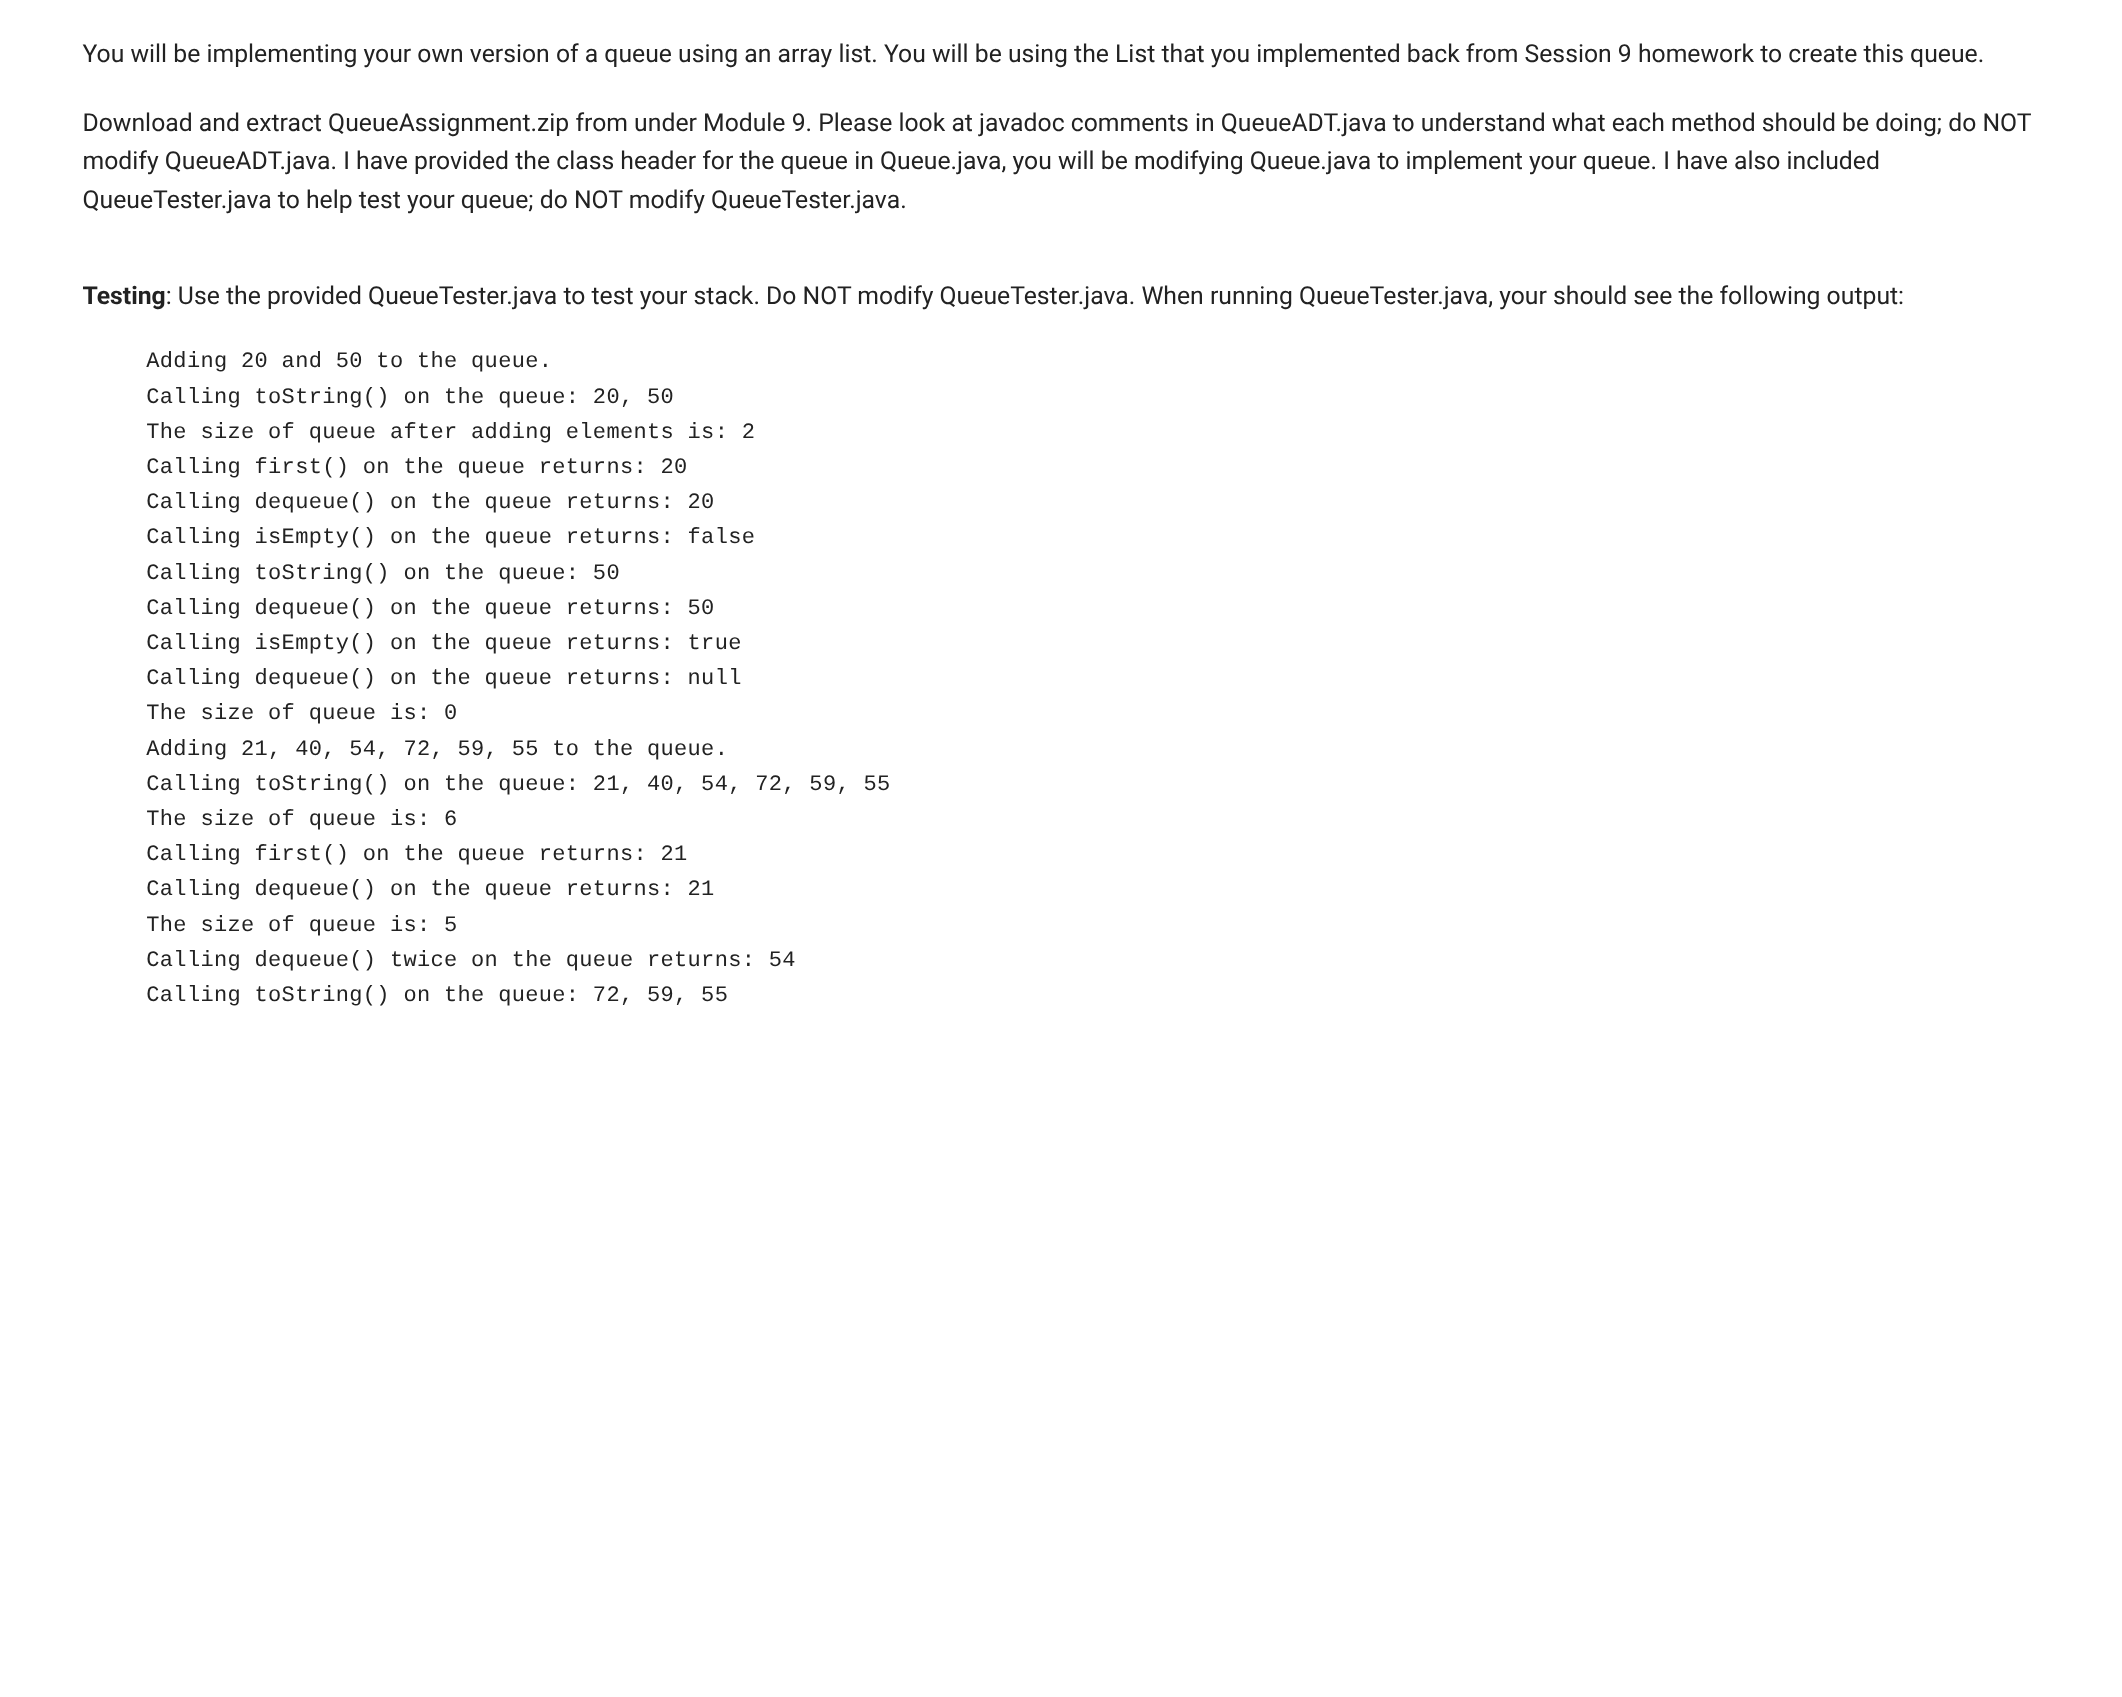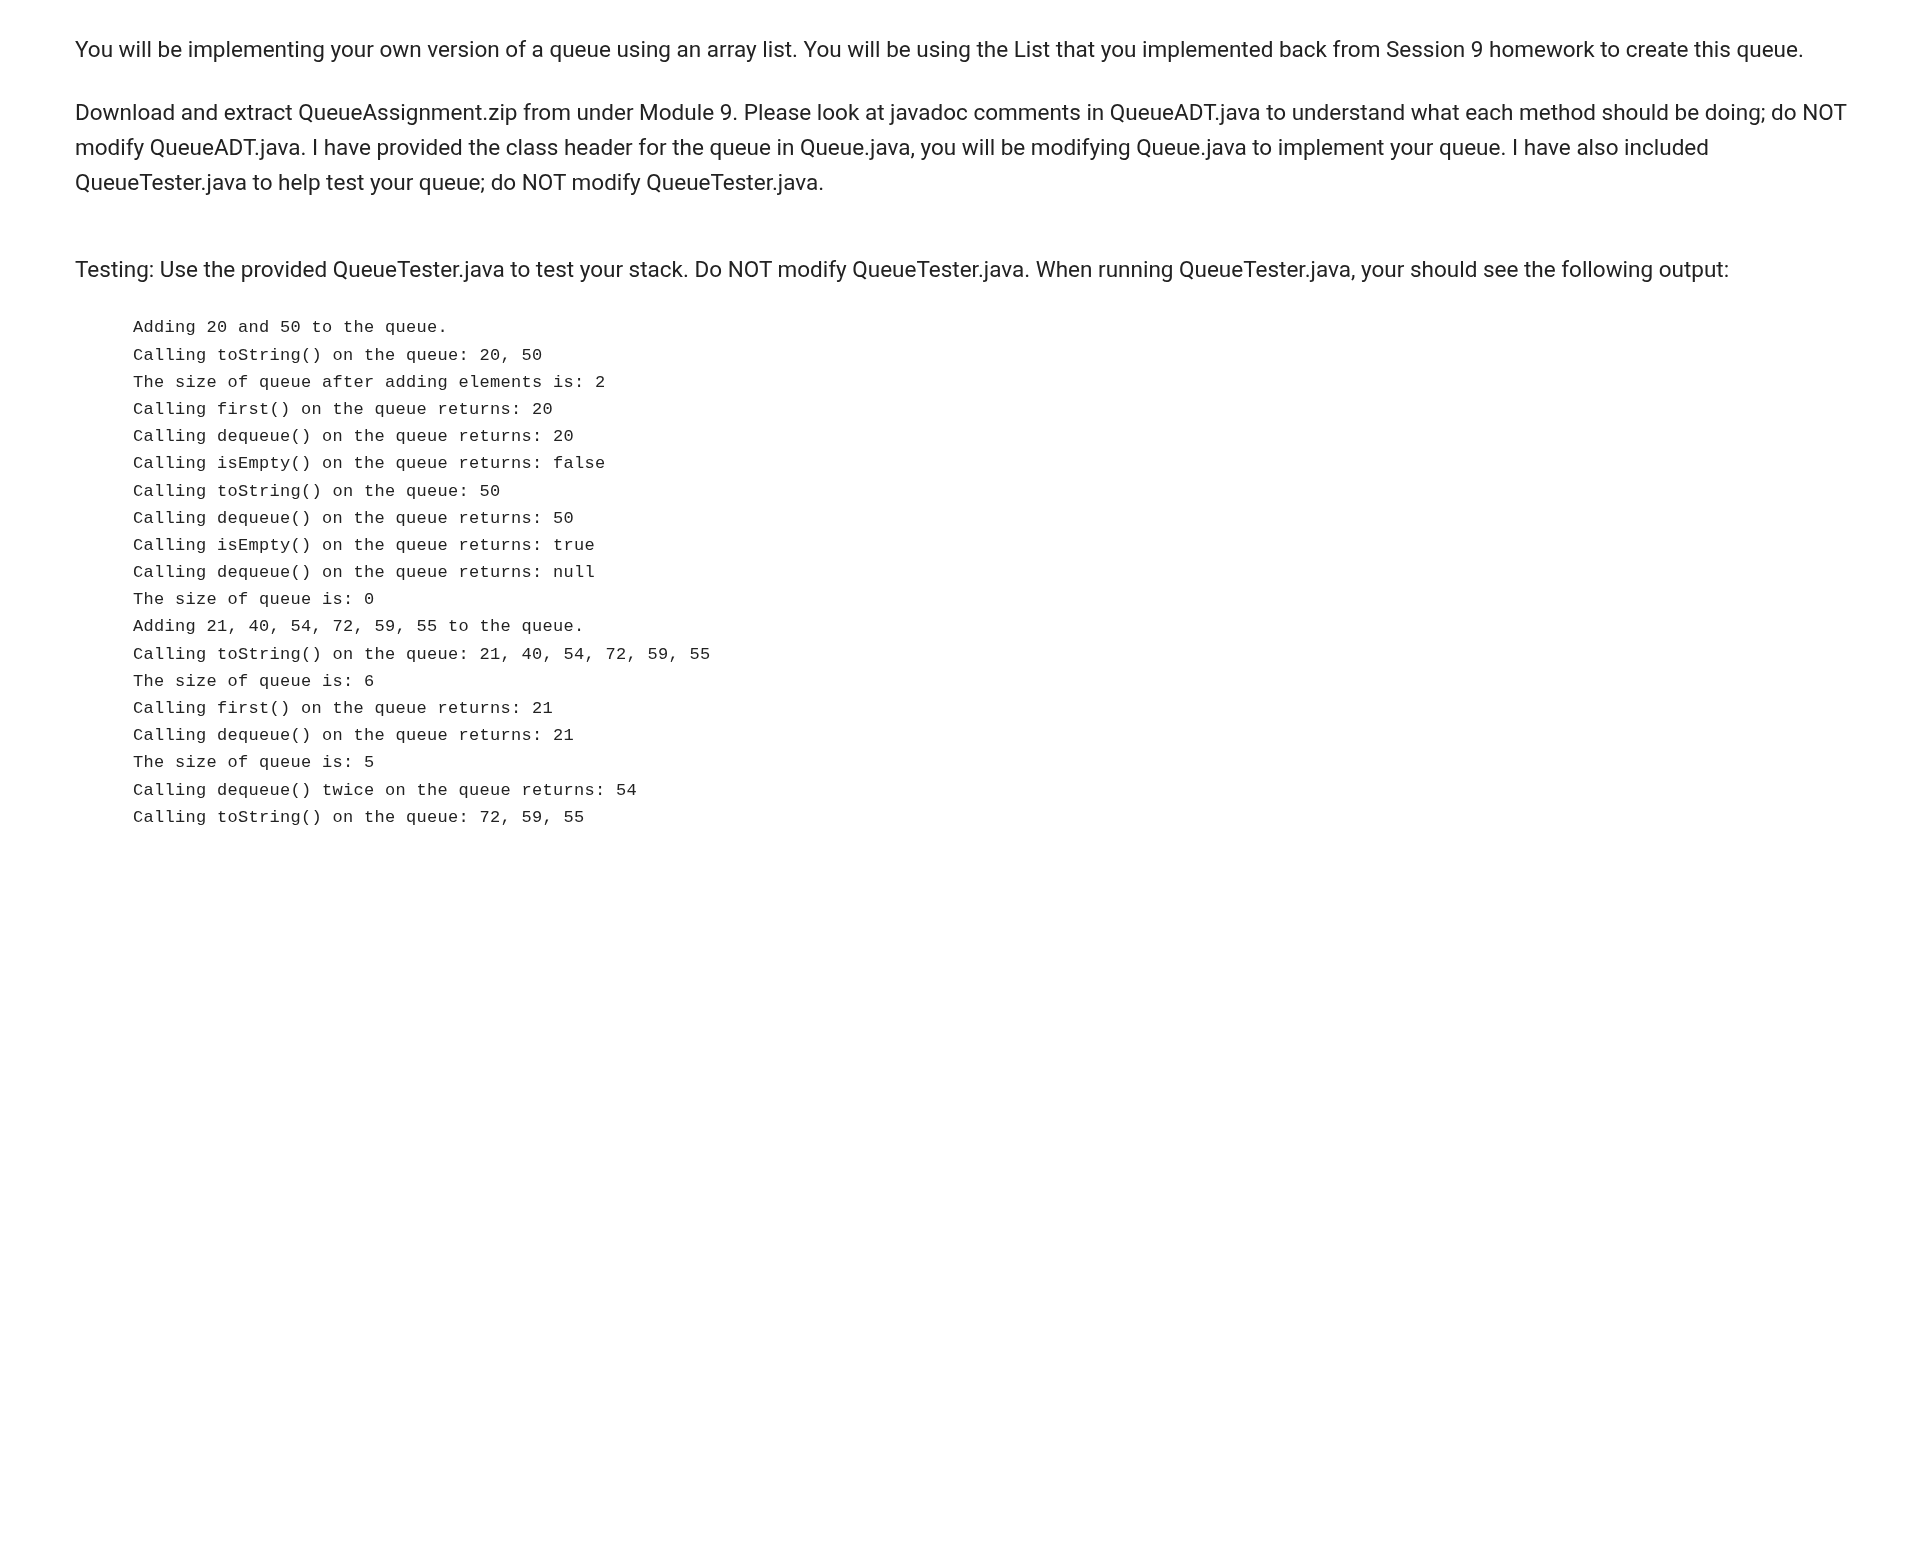--- a/index.html
+++ b/index.html
@@ -16,25 +16,25 @@
       background: #ffffff;
       max-width: 1929px;
     }
     .paragraph {
       margin-bottom: 28px;
     }
     .gap {
       height: 24px;
     }
     .bold {
-      font-weight: 400;
+      font-weight: 700;
     }
     .code-block {
       font-family: "Courier New", Courier, monospace;
-      font-size: 17px;
+      font-size: 20px;
       line-height: 1.6;
       white-space: pre;
       margin-left: 58px;
       margin-top: 14px;
       letter-spacing: 0.3px;
       color: #222222;
     }
   </style>
 </head>
 <body>

